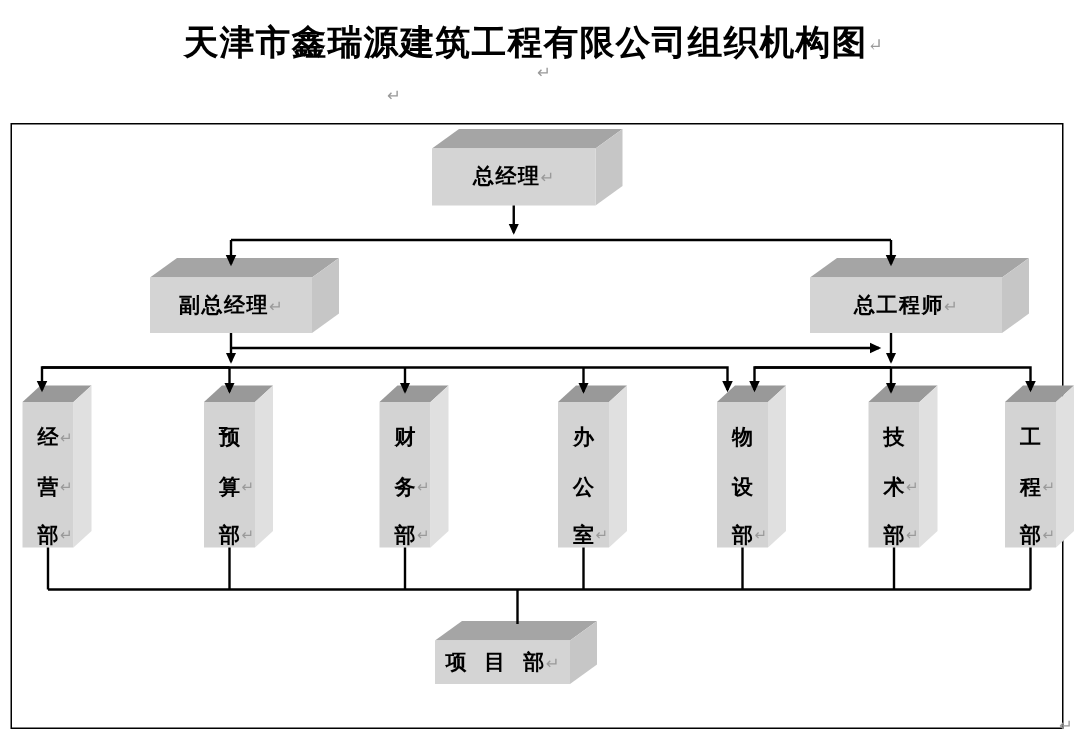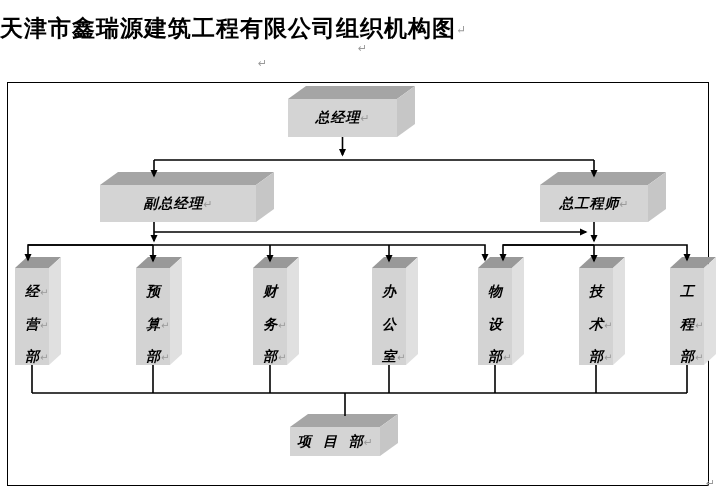--- a/index.html
+++ b/index.html
@@ -3,38 +3,38 @@
 <meta charset="utf-8">
 <style>
   html,body{margin:0;padding:0;}
   body{
     width:716px;height:491px;position:relative;overflow:hidden;
     background:#ffffff;
     font-family:"Liberation Sans","DejaVu Sans",sans-serif;
     color:#000;
   }
   .title{
-    position:absolute;top:13px;left:0;width:632px;text-align:left;
+    position:absolute;top:13px;left:0;width:632px;text-align:center;
     font-family:"Liberation Serif","DejaVu Serif",serif;
-    font-size:23px;font-weight:bold;letter-spacing:1px;white-space:nowrap;
+    font-size:23px;font-weight:bold;letter-spacing:1px;white-space:nowrap;padding-left:40px;
   }
   .title .pmark{font-size:12px;vertical-align:2px;}
   .pmark{color:#9a9a9a;font-weight:normal;}
   .float-mark{position:absolute;font-size:11px;color:#9a9a9a;z-index:6;}
   .canvas{
     position:absolute;left:7px;top:82px;width:700px;height:402px;
     border:1.5px solid #000;background:#fff;z-index:1;
   }
   svg.connectors{position:absolute;left:0;top:0;z-index:4;pointer-events:none;}
 
   
   .box3d{position:absolute;z-index:3;}
   .box3d .front{
     position:absolute;left:0;top:0;width:100%;height:100%;
-    background:var(--front);display:flex;align-items:center;justify-content:center;font-style:italic;
+    background:var(--front);display:flex;align-items:center;justify-content:center;
   }
   .box3d .topface{
     position:absolute;left:0;top:calc(var(--dy) * -1);width:100%;height:var(--dy);
     background:var(--top);transform-origin:0 100%;transform:skewX(var(--skx));
   }
   .box3d .sideface{
     position:absolute;left:100%;top:0;width:var(--dx);height:100%;
     background:var(--side);transform-origin:0 0;transform:skewY(var(--sky));
   }
   .d-big{--dx:18px;--dy:13px;--skx:-54.16deg;--sky:-35.84deg;
@@ -46,22 +46,22 @@
   .hlabel .pmark{font-size:11px;letter-spacing:0;}
   .project .hlabel{word-spacing:6px;}
 
   .vbox .front{flex-direction:column;justify-content:space-between;
                padding:16px 0 2px;box-sizing:border-box;}
   .vrow{position:relative;text-align:center;font-size:14px;font-weight:bold;line-height:1;}
   .vrow .pmark{position:absolute;font-size:10px;line-height:1;margin-left:1px;bottom:0;}
 
   
   #n-gm  {left:288px;top:99px;width:109px;height:38px;}
-  #n-dgm {left:100px;top:185px;width:108px;height:37px;padding-left:48px;}
-  #n-ce  {left:540px;top:185px;width:108px;height:37px;}
+  #n-dgm {left:100px;top:185px;width:108px;height:37px;}
+  #n-ce  {left:540px;top:185px;width:108px;height:37px;padding-left:20px;}
   #n-d1{left:15px;}  #n-d2{left:136px;} #n-d3{left:253px;} #n-d4{left:372px;}
   #n-d5{left:478px;} #n-d6{left:579px;} #n-d7{left:670px;}
   .vbox{top:268px;width:34px;height:97px;}
   #n-proj{left:290px;top:427px;width:90px;height:29px;}
 </style>
 </head>
 <body>
 
 <div class="title"><span>天津市鑫瑞源建筑工程有限公司组织机构图</span><span class="pmark">↵</span></div>
 

